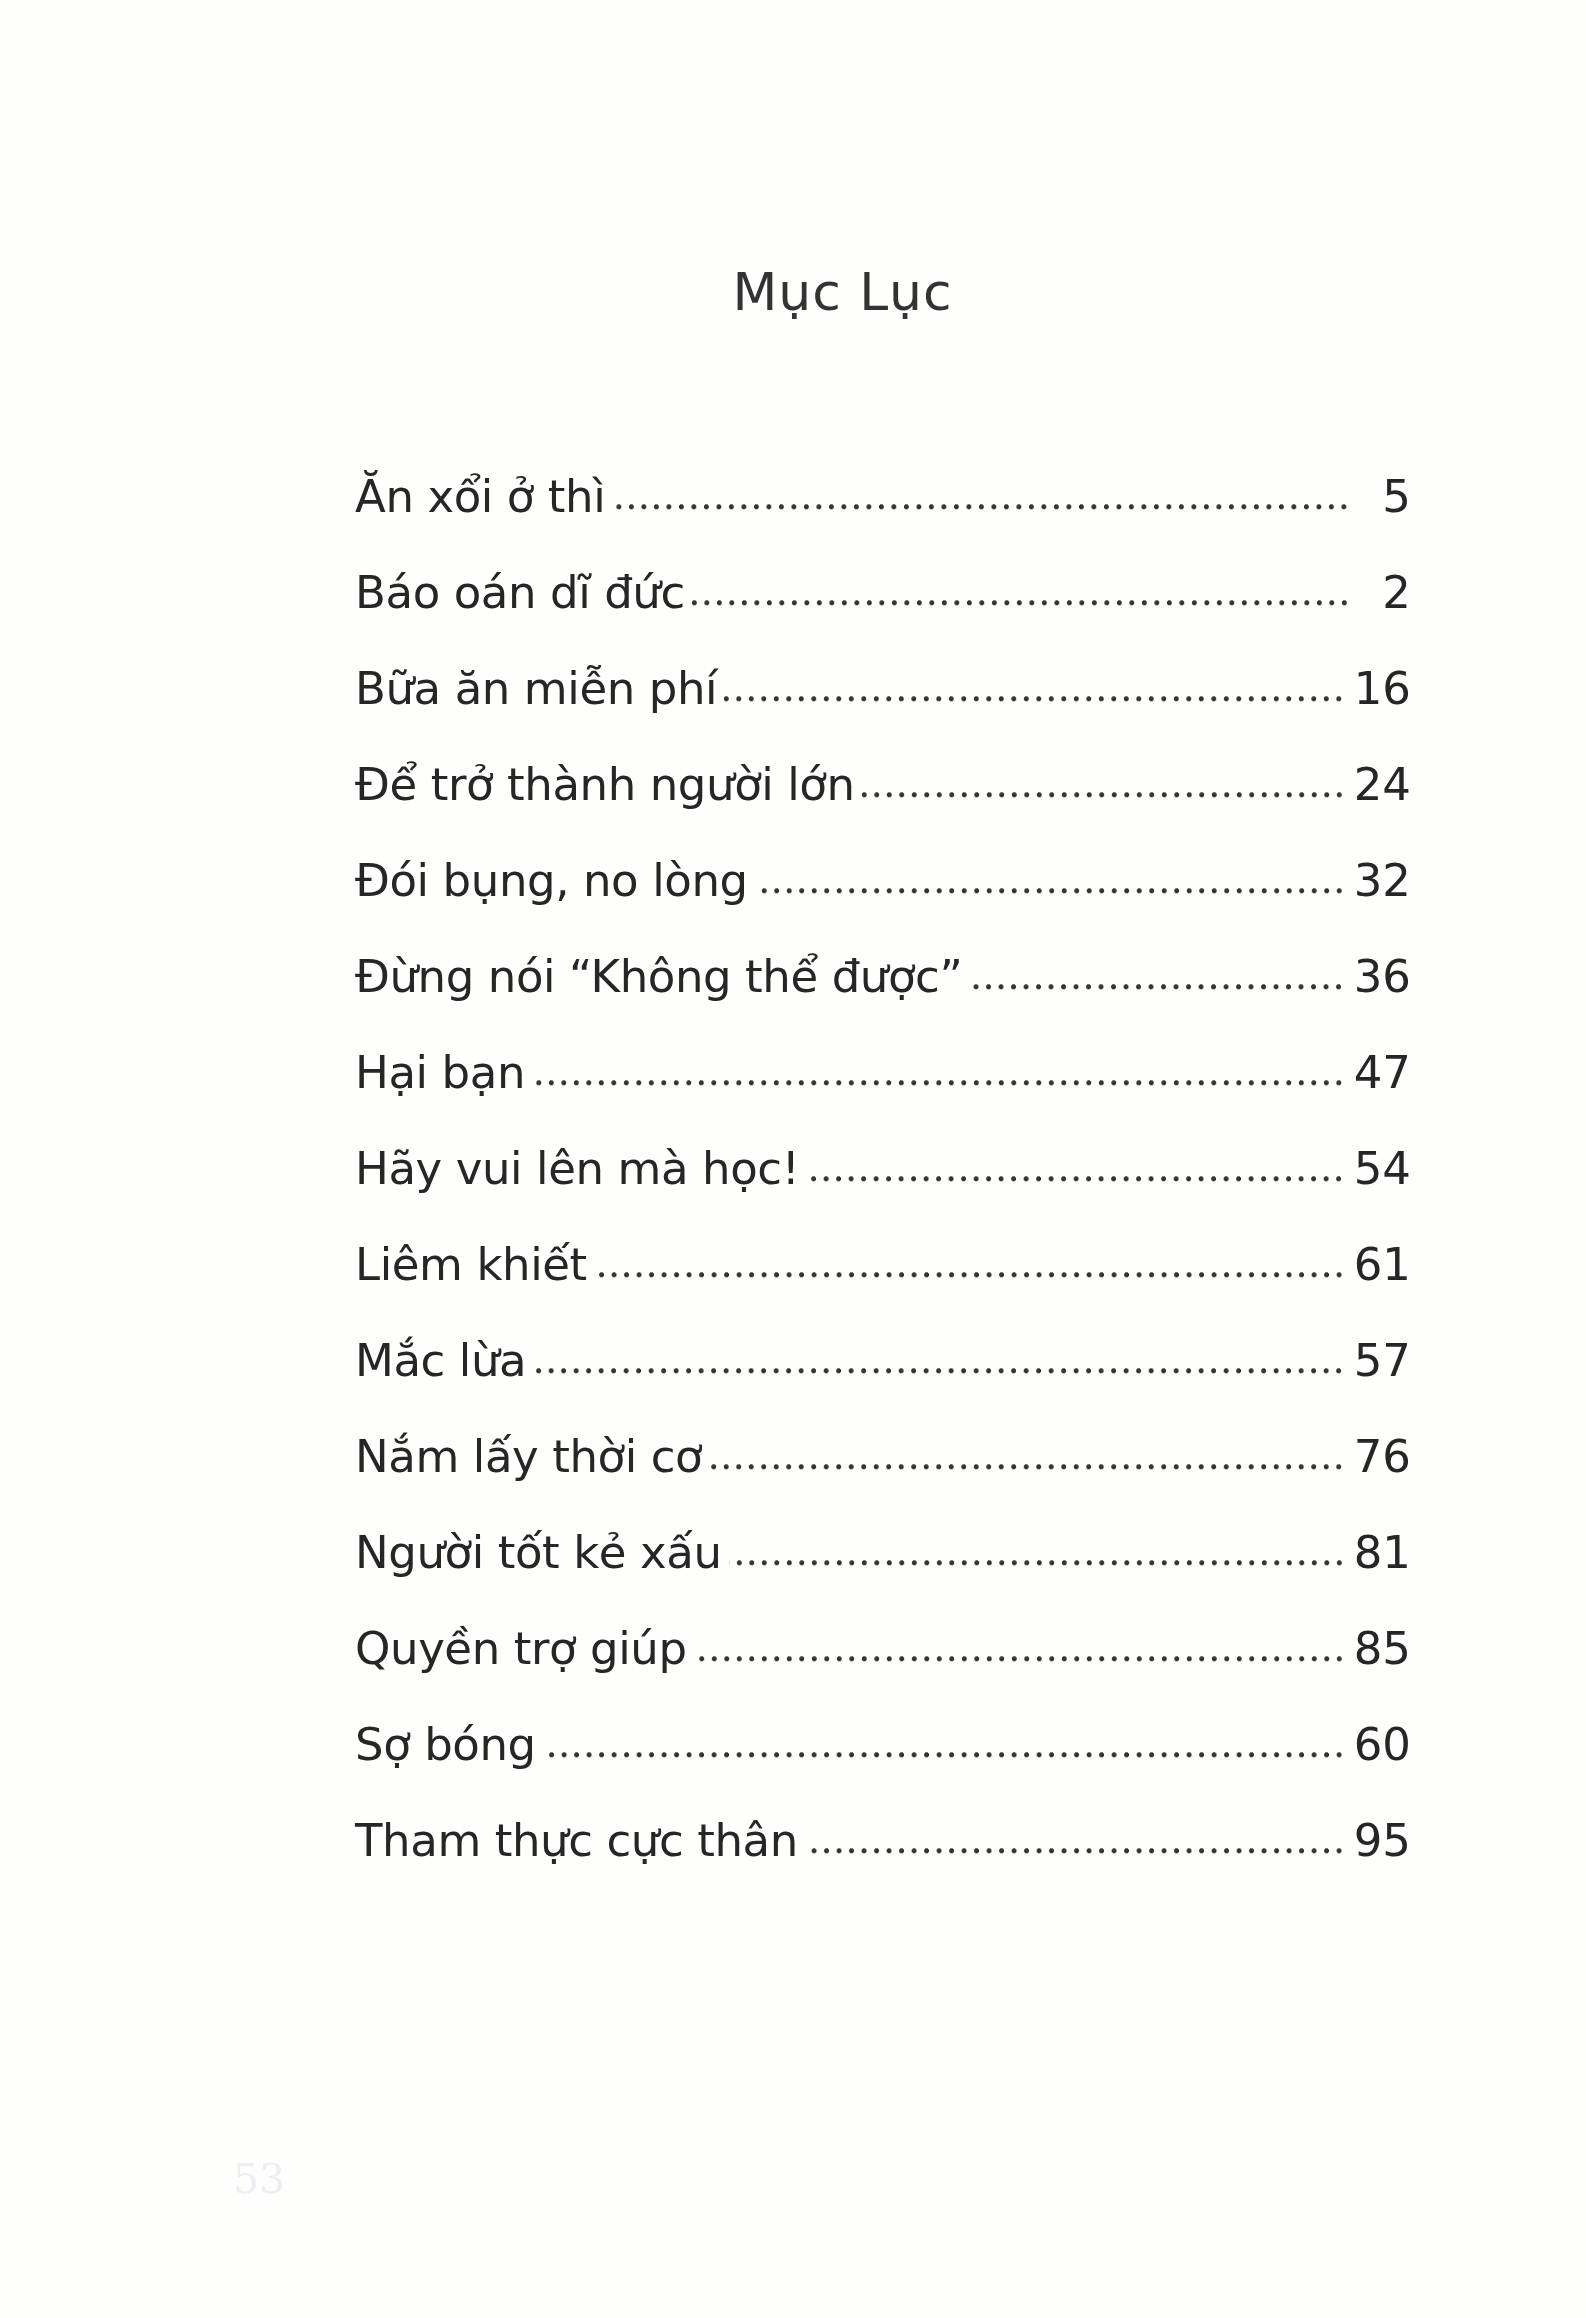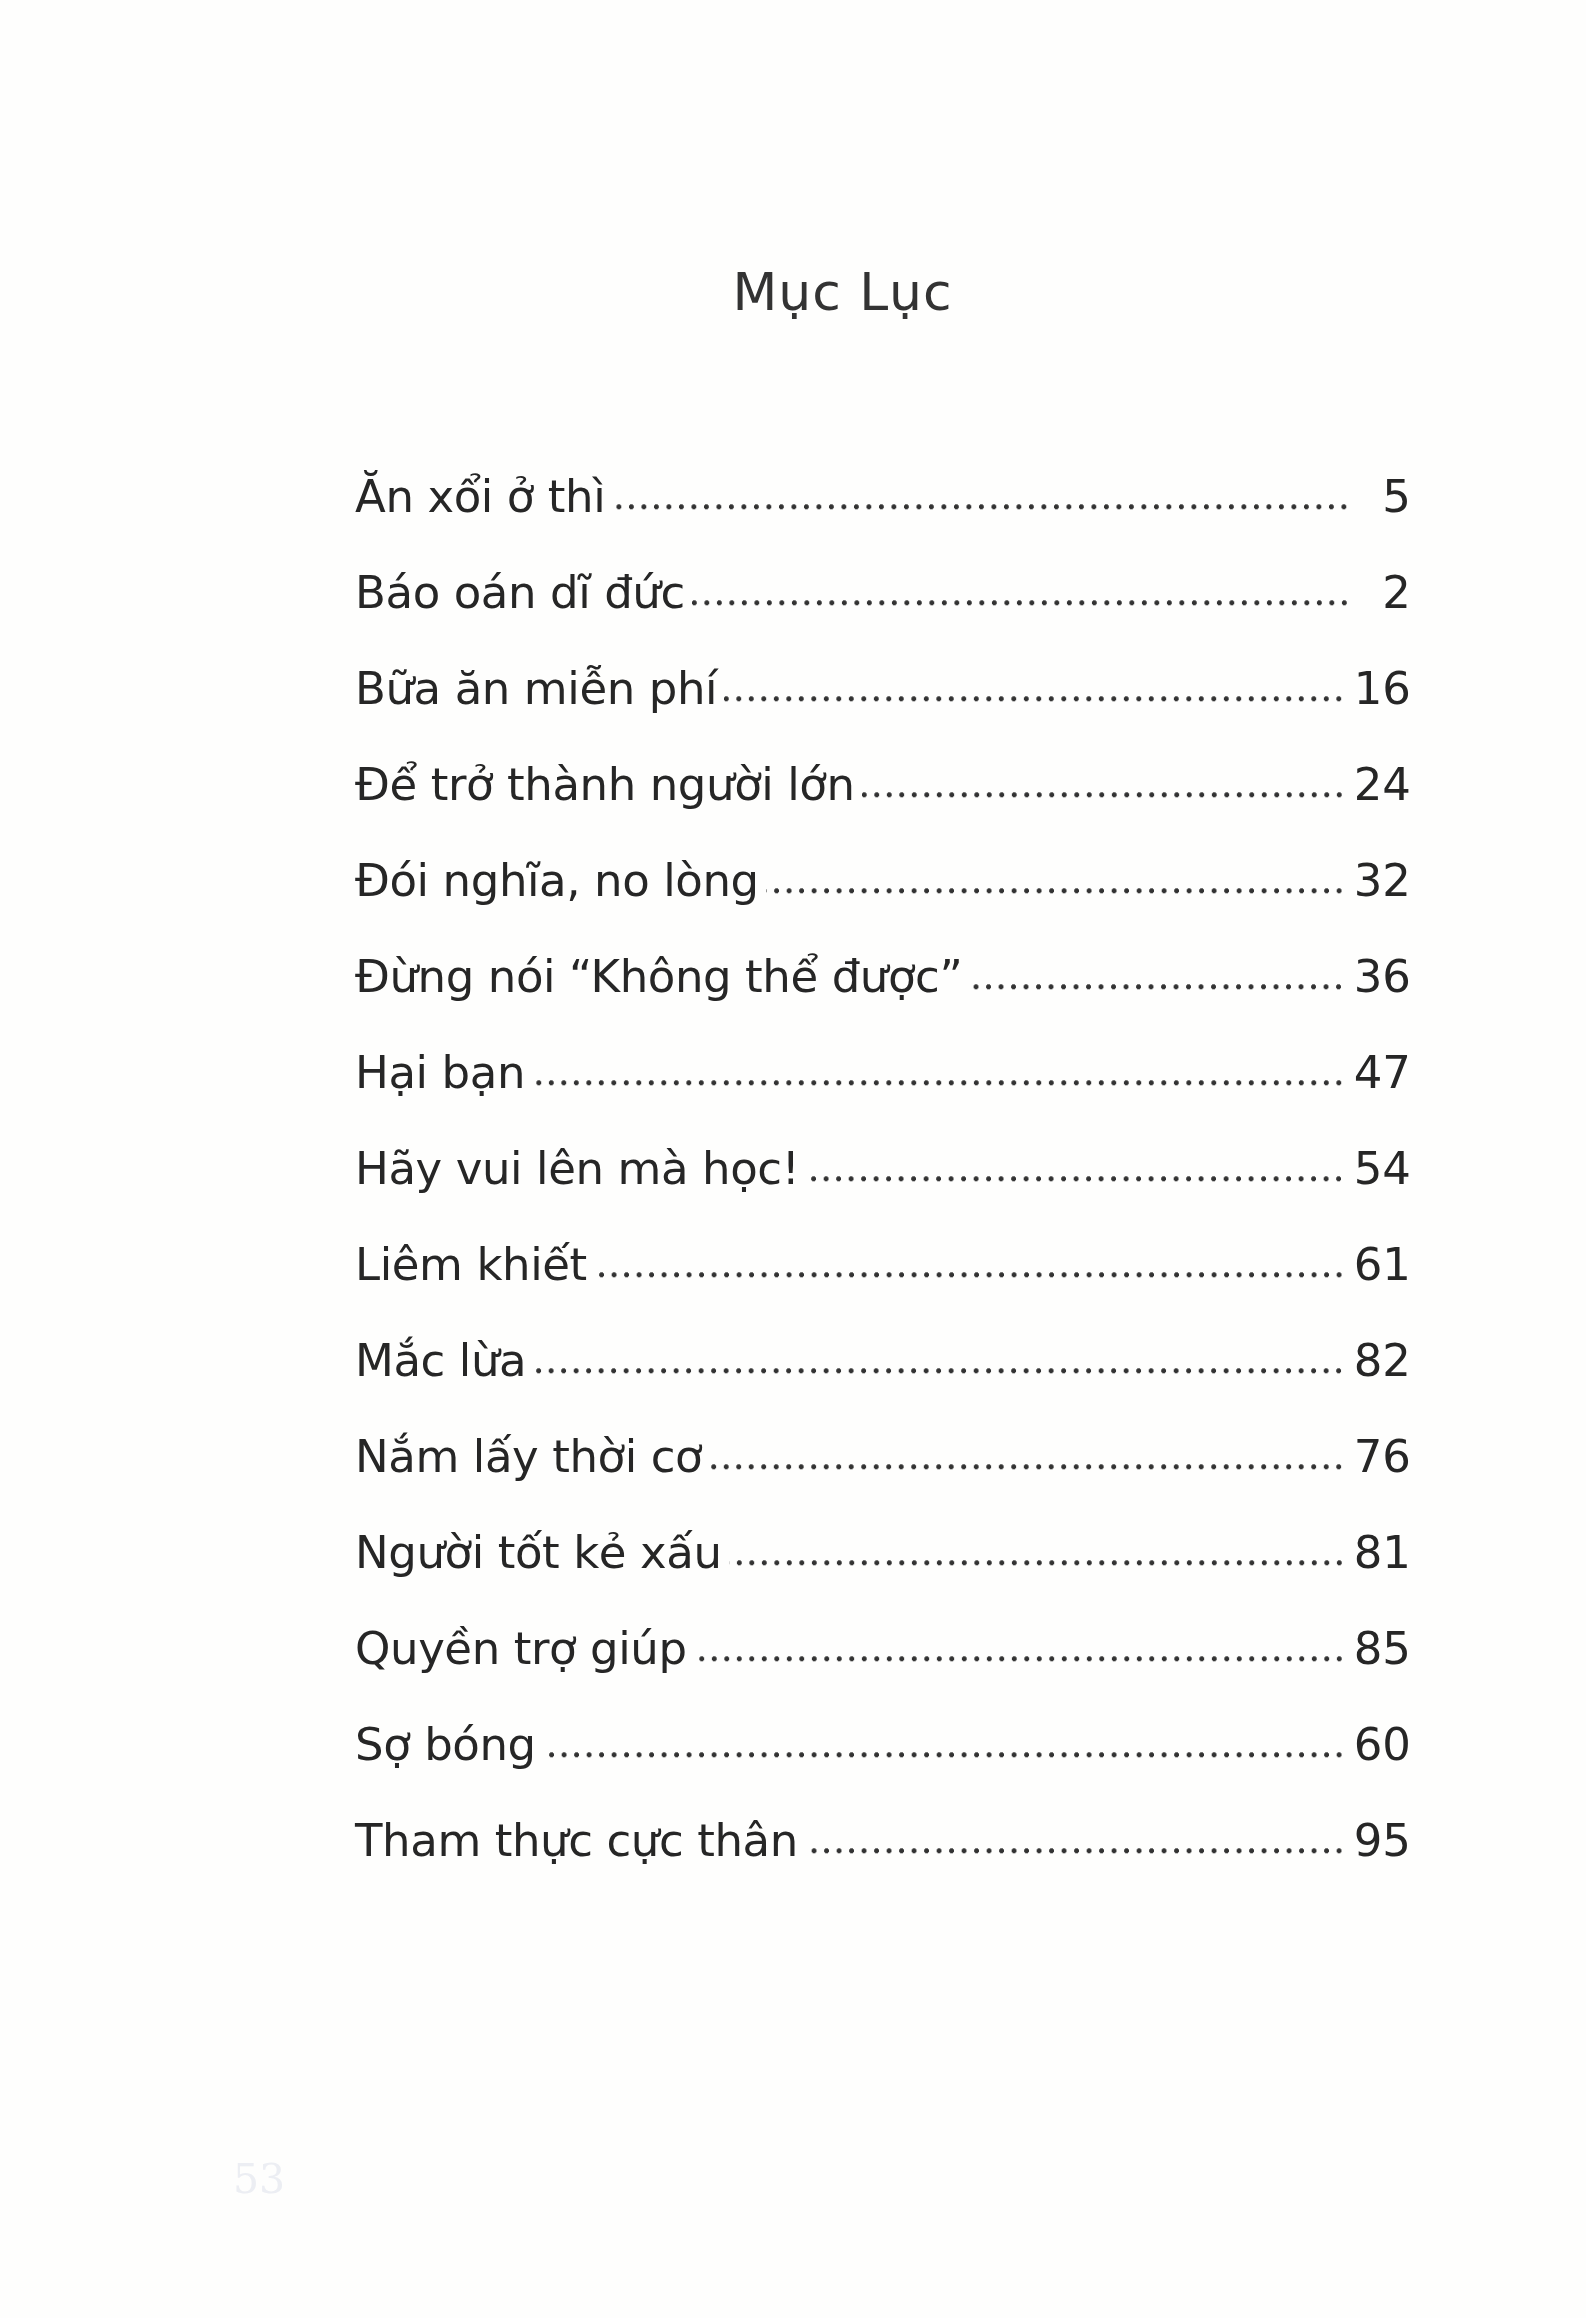--- a/index.html
+++ b/index.html
@@ -102,21 +102,21 @@
       <span class="toc-label">Bữa ăn miễn phí</span>
       <span class="toc-leader"></span>
       <span class="toc-page">16</span>
     </li>
     <li class="toc-row">
       <span class="toc-label">Để trở thành người lớn</span>
       <span class="toc-leader"></span>
       <span class="toc-page">24</span>
     </li>
     <li class="toc-row">
-      <span class="toc-label">Đói nghĩa, no lòng</span>
+      <span class="toc-label">Đói bụng, no lòng</span>
       <span class="toc-leader"></span>
       <span class="toc-page">32</span>
     </li>
     <li class="toc-row">
       <span class="toc-label">Đừng nói “Không thể được”</span>
       <span class="toc-leader"></span>
       <span class="toc-page">36</span>
     </li>
     <li class="toc-row">
       <span class="toc-label">Hại bạn</span>
@@ -129,21 +129,21 @@
       <span class="toc-page">54</span>
     </li>
     <li class="toc-row">
       <span class="toc-label">Liêm khiết</span>
       <span class="toc-leader"></span>
       <span class="toc-page">61</span>
     </li>
     <li class="toc-row">
       <span class="toc-label">Mắc lừa</span>
       <span class="toc-leader"></span>
-      <span class="toc-page">82</span>
+      <span class="toc-page">57</span>
     </li>
     <li class="toc-row">
       <span class="toc-label">Nắm lấy thời cơ</span>
       <span class="toc-leader"></span>
       <span class="toc-page">76</span>
     </li>
     <li class="toc-row">
       <span class="toc-label">Người tốt kẻ xấu</span>
       <span class="toc-leader"></span>
       <span class="toc-page">81</span>

